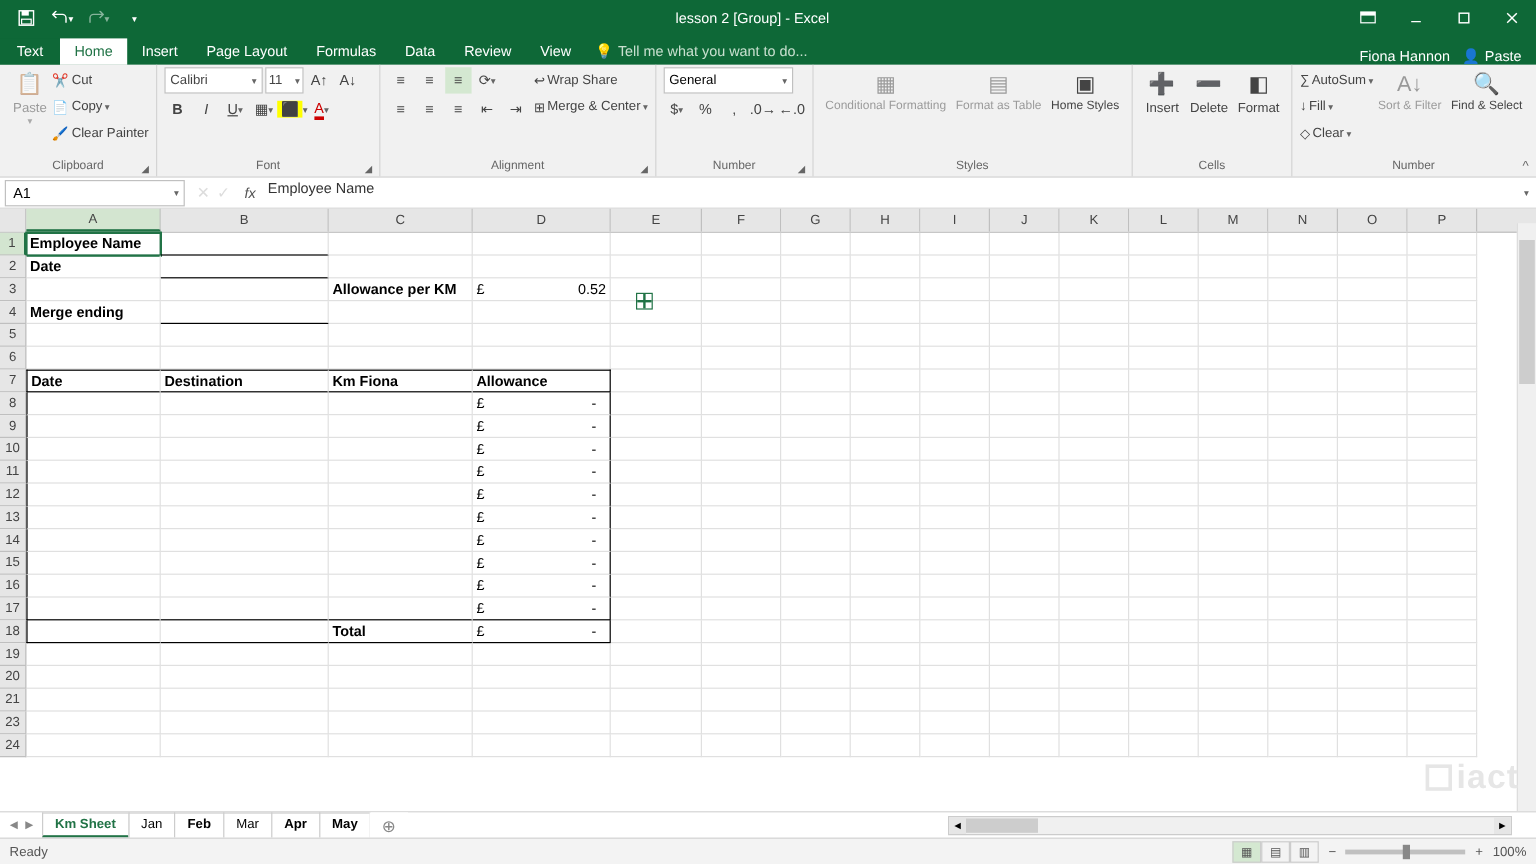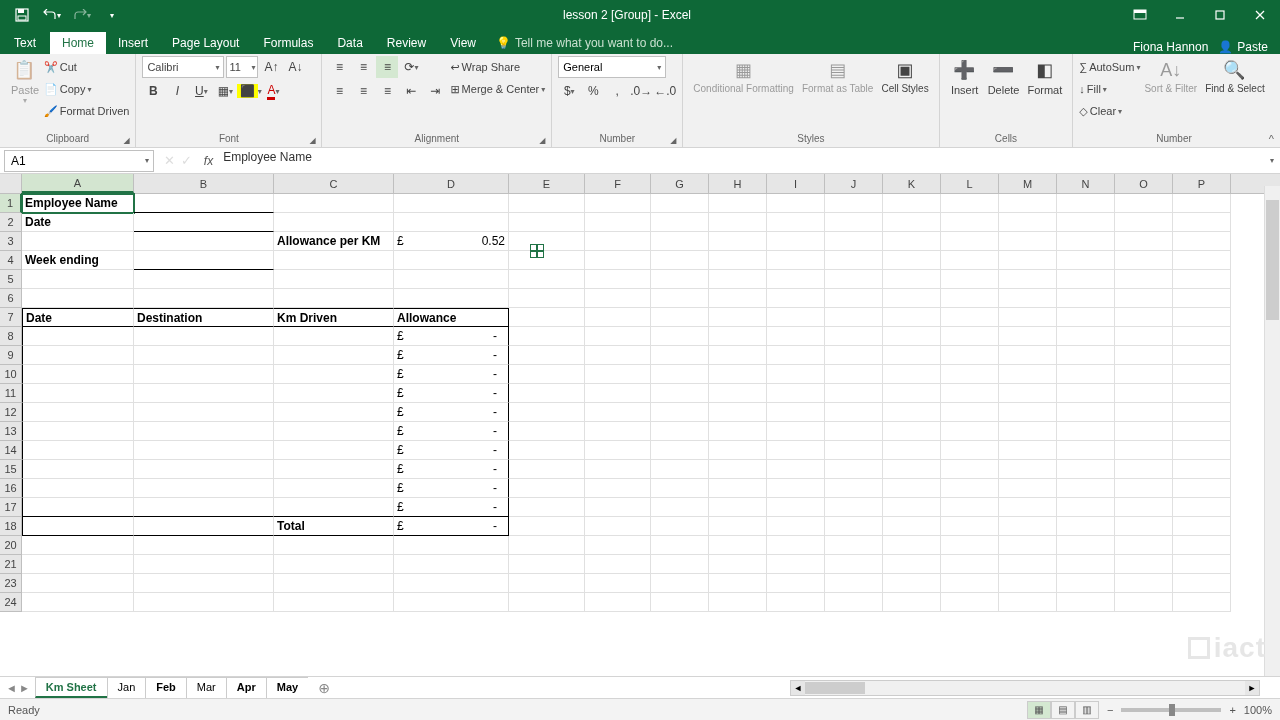--- a/index.html
+++ b/index.html
@@ -194,21 +194,21 @@
             <span>✂️</span>
             <span>Cut</span>
           </div>
         <div class="small-row">
             <span>📄</span>
             <span>Copy</span>
             <span class="dd-arrow">▾</span>
           </div>
         <div class="small-row">
             <span>🖌️</span>
-            <span>Format Driven</span>
+            <span>Clear Painter</span>
           </div>
       </div>
     </div>
     <div class="rgroup-label">Clipboard</div>
     <div class="rgroup-launcher">◢</div>
   </div>
 
   <div class="rgroup" style="min-width:186px">
     <div class="rgroup-body">
       <div class="stack" style="gap:2px">
@@ -309,21 +309,21 @@
       <div class="big-btn disabled">
           <div class="icon">▦</div>
           <span style="font-size:10px;line-height:1">Conditional Formatting</span>
         </div>
       <div class="big-btn disabled">
           <div class="icon">▤</div>
           <span style="font-size:10px;line-height:1">Format as Table</span>
         </div>
       <div class="big-btn">
           <div class="icon">▣</div>
-          <span style="font-size:10px;line-height:1">Cell Styles</span>
+          <span style="font-size:10px;line-height:1">Home Styles</span>
         </div>
     </div>
     <div class="rgroup-label">Styles</div>
   </div>
 
   <div class="rgroup">
     <div class="rgroup-body">
       <div class="big-btn">
           <div class="icon">➕</div>
           <span>Insert</span>
@@ -465,21 +465,21 @@
         <div class="cell" style="width: 58px;"></div>
         <div class="cell" style="width: 58px;"></div>
         <div class="cell" style="width: 58px;"></div>
         <div class="cell" style="width: 58px;"></div>
         <div class="cell" style="width: 58px;"></div>
         <div class="cell" style="width: 58px;"></div>
         <div class="cell" style="width: 58px;"></div>
       </div>
       <div class="grow">
         <div class="rh">4</div>
-        <div class="cell bold" style="width: 112px;">Week ending</div>
+        <div class="cell bold" style="width: 112px;">Merge ending</div>
         <div class="cell bb" style="width: 140px;"></div>
         <div class="cell" style="width: 120px;"></div>
         <div class="cell" style="width: 115px;"></div>
         <div class="cell" style="width: 76px;"></div>
         <div class="cell" style="width: 66px;"></div>
         <div class="cell" style="width: 58px;"></div>
         <div class="cell" style="width: 58px;"></div>
         <div class="cell" style="width: 58px;"></div>
         <div class="cell" style="width: 58px;"></div>
         <div class="cell" style="width: 58px;"></div>
@@ -524,21 +524,21 @@
         <div class="cell" style="width: 58px;"></div>
         <div class="cell" style="width: 58px;"></div>
         <div class="cell" style="width: 58px;"></div>
         <div class="cell" style="width: 58px;"></div>
         <div class="cell" style="width: 58px;"></div>
       </div>
       <div class="grow">
         <div class="rh">7</div>
         <div class="cell bold bt bb bl" style="width: 112px;">Date</div>
         <div class="cell bold bt bb" style="width: 140px;">Destination</div>
-        <div class="cell bold bt bb" style="width: 120px;">Km Driven</div>
+        <div class="cell bold bt bb" style="width: 120px;">Km Fiona</div>
         <div class="cell bold bt bb br" style="width: 115px;">Allowance</div>
         <div class="cell" style="width: 76px;"></div>
         <div class="cell" style="width: 66px;"></div>
         <div class="cell" style="width: 58px;"></div>
         <div class="cell" style="width: 58px;"></div>
         <div class="cell" style="width: 58px;"></div>
         <div class="cell" style="width: 58px;"></div>
         <div class="cell" style="width: 58px;"></div>
         <div class="cell" style="width: 58px;"></div>
         <div class="cell" style="width: 58px;"></div>
@@ -790,20 +790,39 @@
         <div class="rh">18</div>
         <div class="cell bl bb" style="width: 112px;"></div>
         <div class="cell bb" style="width: 140px;"></div>
         <div class="cell bold bb" style="width: 120px;">Total</div>
         <div class="cell br bb" style="width: 115px;">
           <div class="currency">
             <span>£</span>
             <span style="padding-right:8px">-</span>
           </div>
         </div>
+        <div class="cell" style="width: 76px;"></div>
+        <div class="cell" style="width: 66px;"></div>
+        <div class="cell" style="width: 58px;"></div>
+        <div class="cell" style="width: 58px;"></div>
+        <div class="cell" style="width: 58px;"></div>
+        <div class="cell" style="width: 58px;"></div>
+        <div class="cell" style="width: 58px;"></div>
+        <div class="cell" style="width: 58px;"></div>
+        <div class="cell" style="width: 58px;"></div>
+        <div class="cell" style="width: 58px;"></div>
+        <div class="cell" style="width: 58px;"></div>
+        <div class="cell" style="width: 58px;"></div>
+      </div>
+      <div class="grow">
+        <div class="rh">19</div>
+        <div class="cell" style="width: 112px;"></div>
+        <div class="cell" style="width: 140px;"></div>
+        <div class="cell" style="width: 120px;"></div>
+        <div class="cell" style="width: 115px;"></div>
         <div class="cell" style="width: 76px;"></div>
         <div class="cell" style="width: 66px;"></div>
         <div class="cell" style="width: 58px;"></div>
         <div class="cell" style="width: 58px;"></div>
         <div class="cell" style="width: 58px;"></div>
         <div class="cell" style="width: 58px;"></div>
         <div class="cell" style="width: 58px;"></div>
         <div class="cell" style="width: 58px;"></div>
         <div class="cell" style="width: 58px;"></div>
         <div class="cell" style="width: 58px;"></div>

